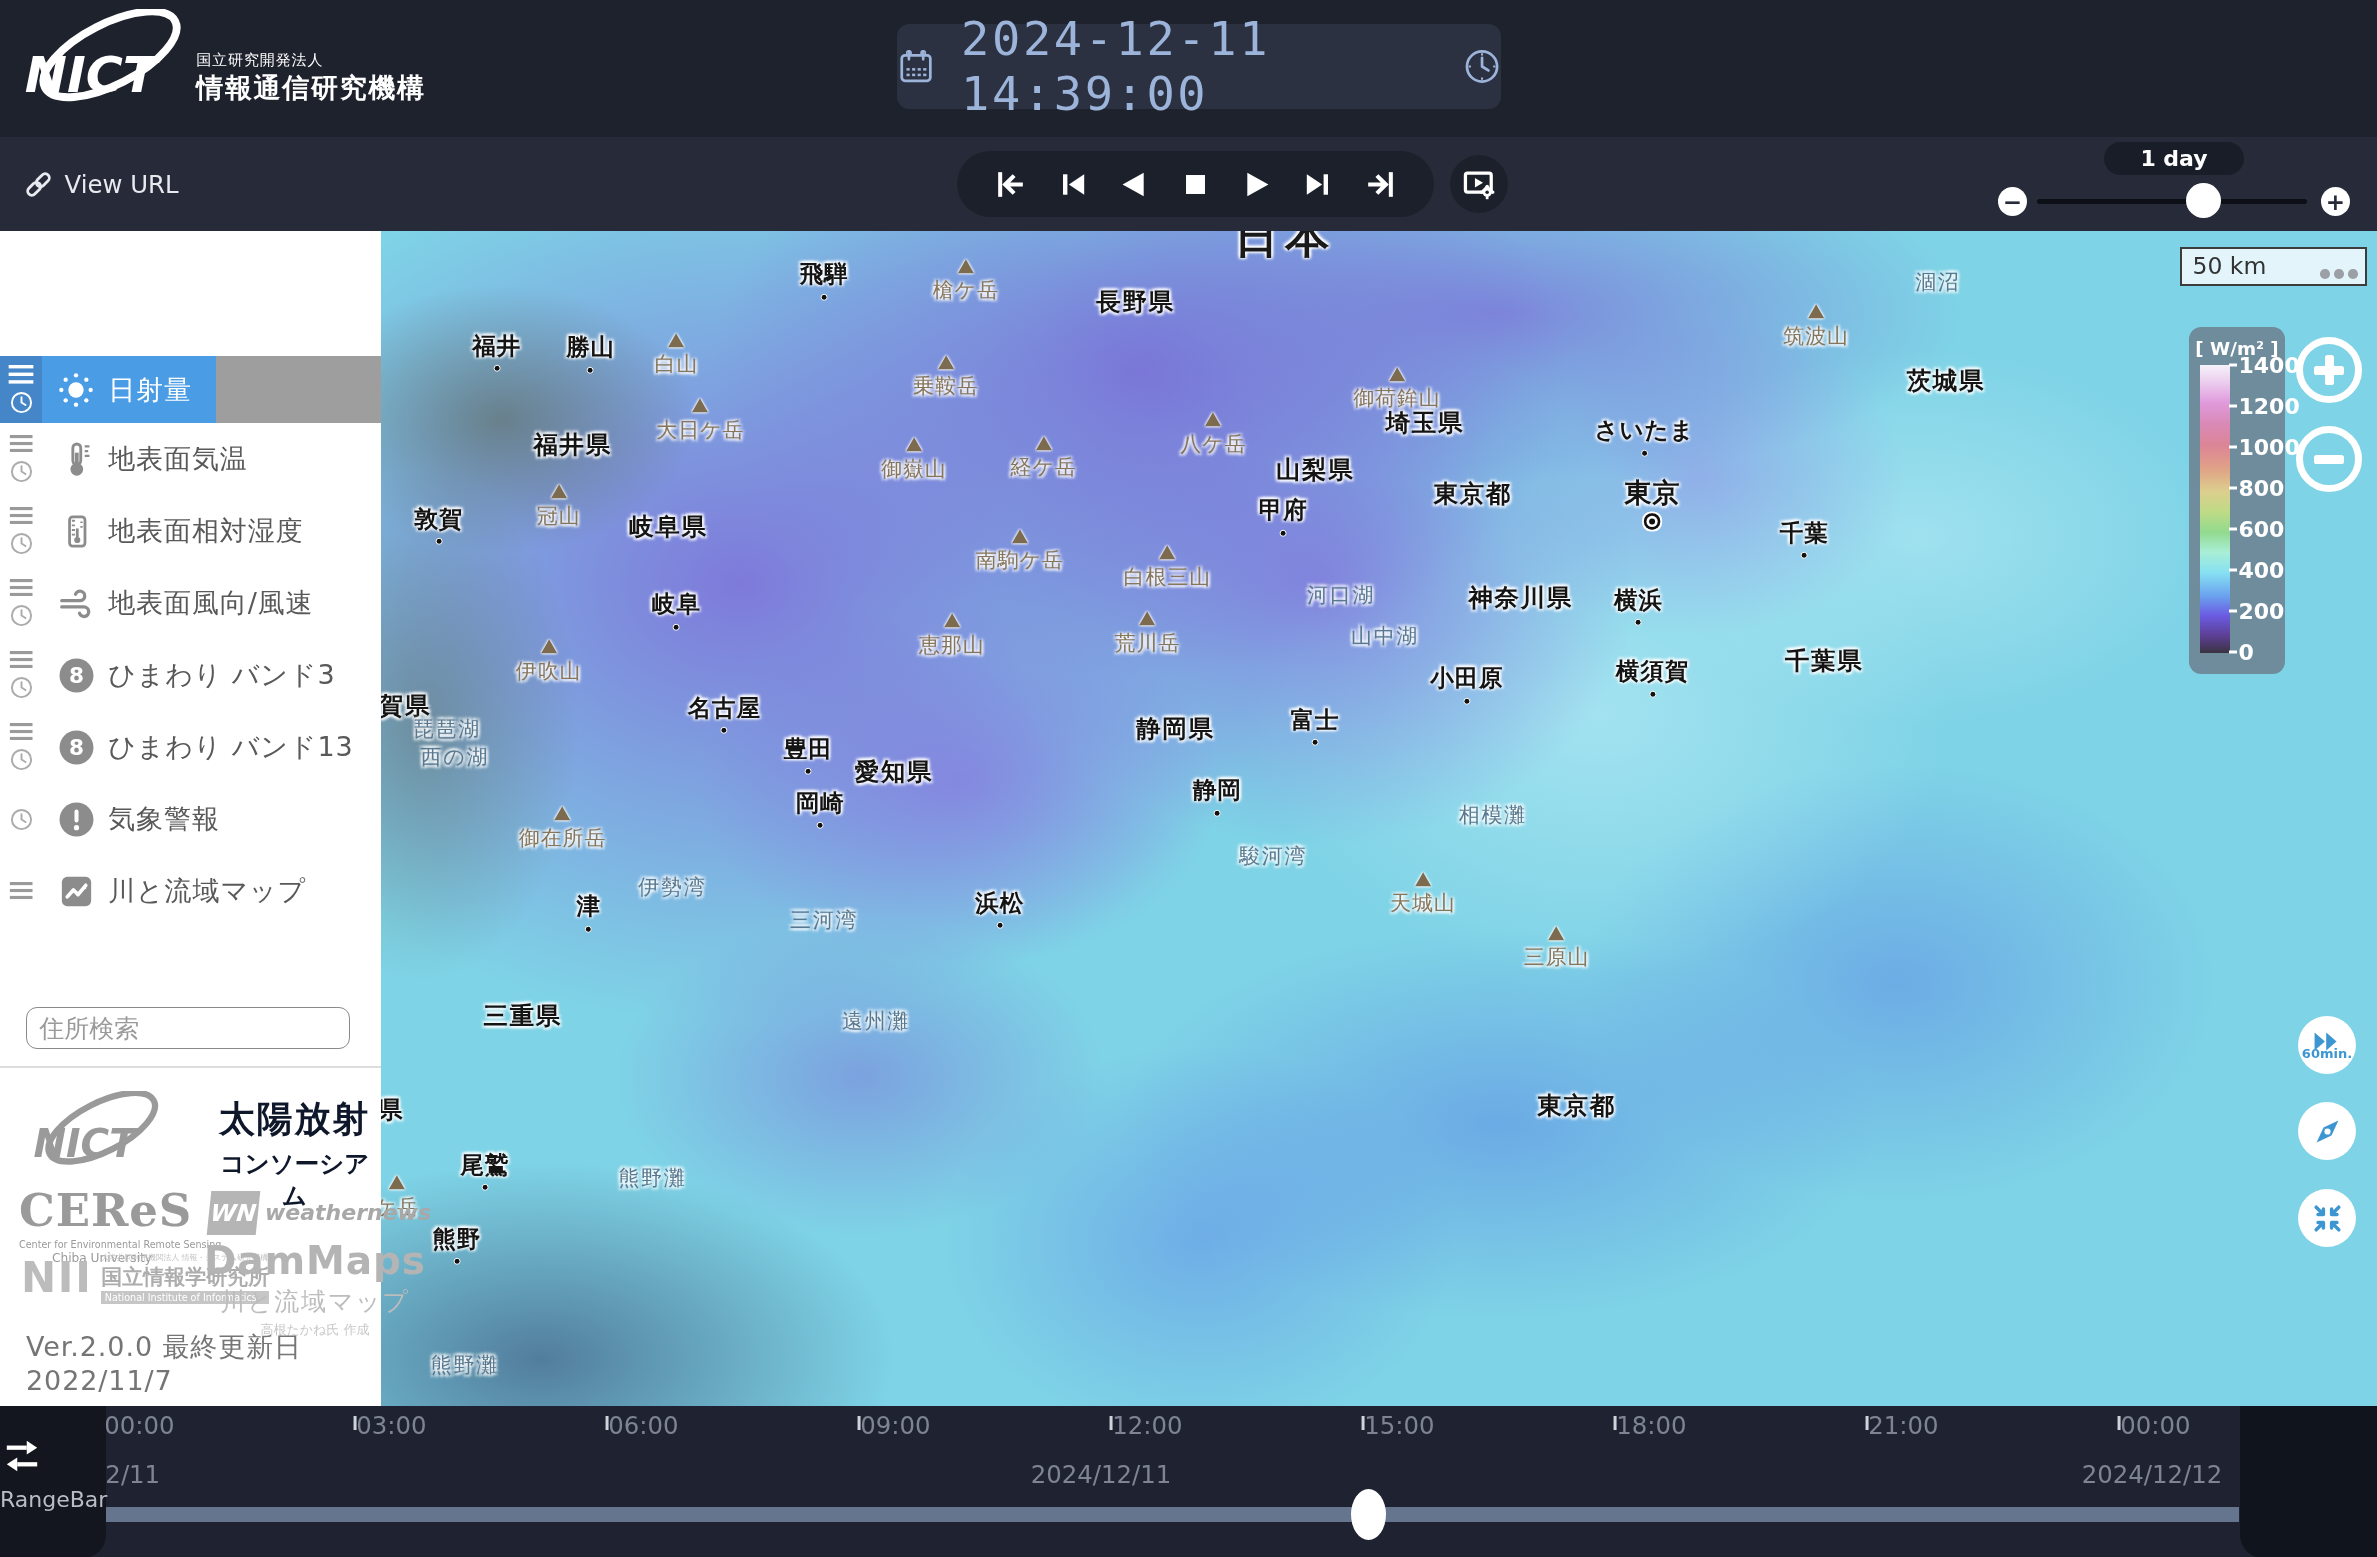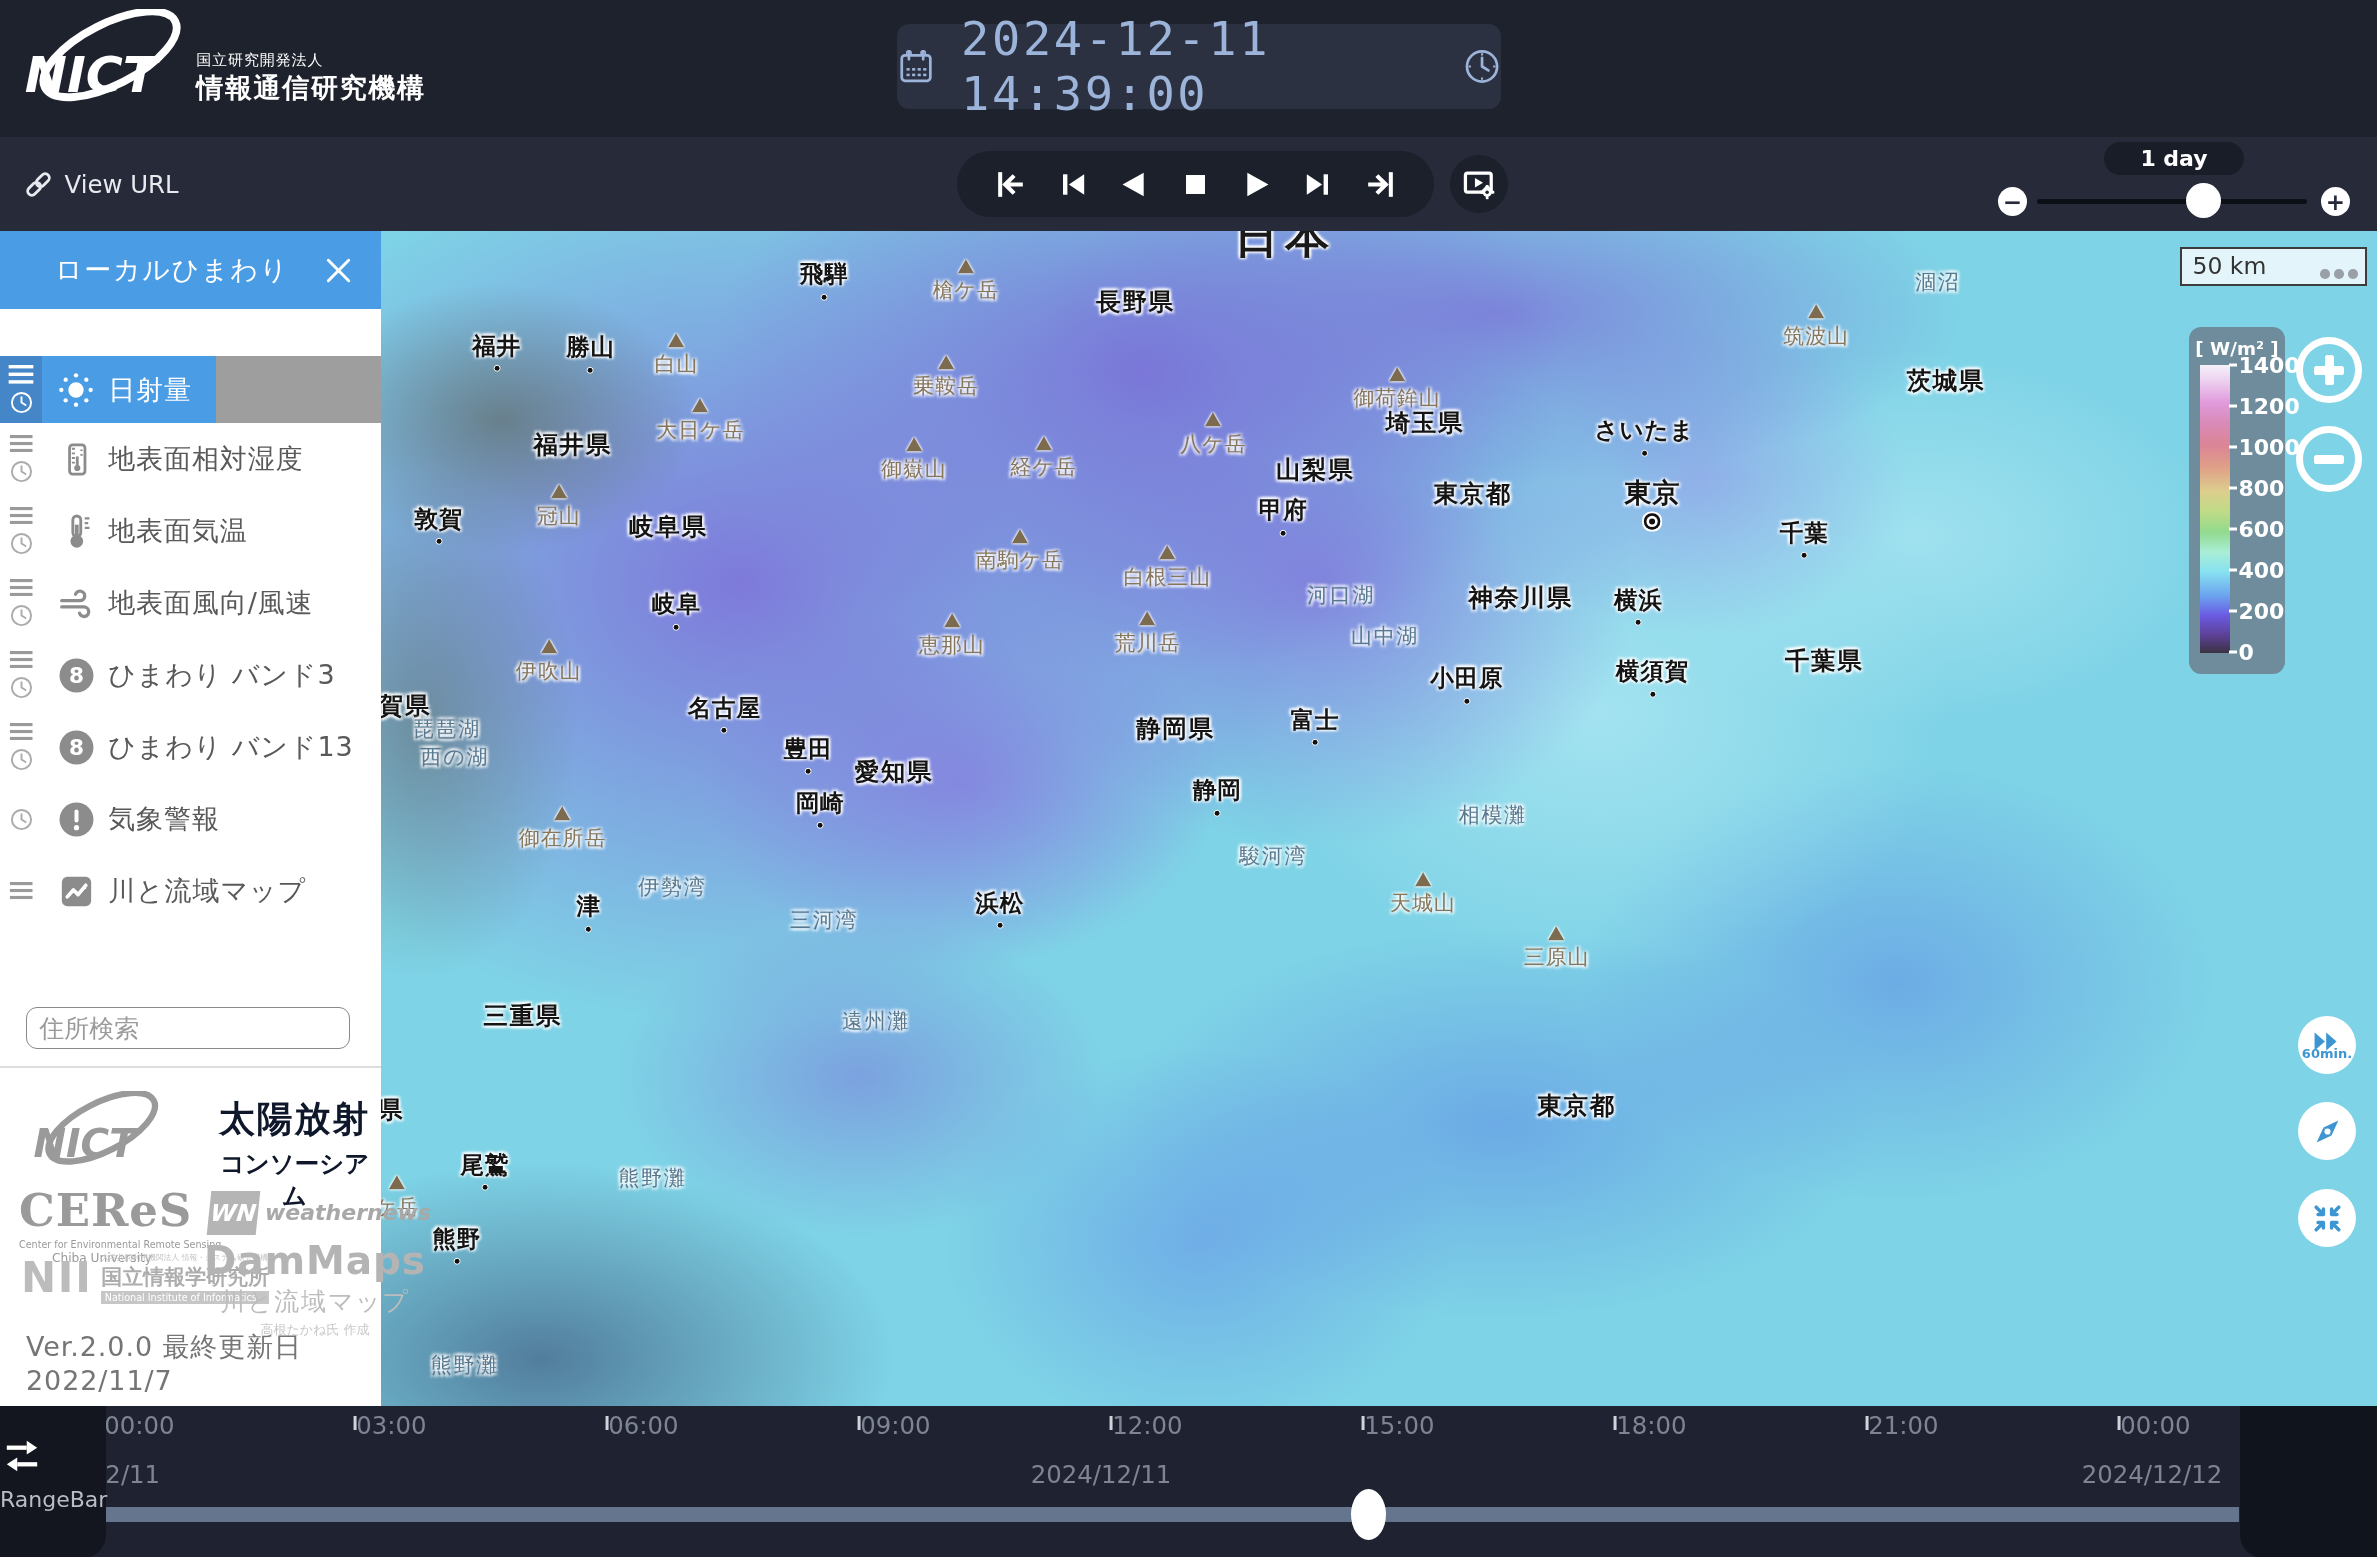--- a/index.html
+++ b/index.html
@@ -269,28 +269,20 @@
     <div class="range-label-pill">
       <span>1 day</span>
     </div>
     <div class="round-small-btn" style="left:1998px;">−</div>
     <div class="hslider-track"></div>
     <div class="hslider-handle"></div>
     <div class="round-small-btn" style="left:2321px;">+</div>
   </div>
 
   <div class="sidebar">
-    <div class="sb-header">
-      <div class="sb-title">ローカルひまわり</div>
-      <div class="sb-close">
-        <svg width="37" height="37" viewBox="0 0 40 40">
-          <path d="M9 9l22 22M31 9L9 31" stroke="#fff" stroke-width="3.2" stroke-linecap="round"></path>
-        </svg>
-      </div>
-    </div>
 
     <div class="sb-items">
 
       <div class="sb-row selected">
         <div class="mini">
           <svg width="26" height="19" viewBox="0 0 26 20">
               <g fill="#fff">
                 <rect width="26" height="3.6"></rect>
                 <rect y="8" width="26" height="3.6"></rect>
                 <rect y="16" width="26" height="3.6"></rect>
@@ -329,54 +321,54 @@
                 <rect y="8" width="26" height="3.6"></rect>
                 <rect y="16" width="26" height="3.6"></rect>
               </g>
             </svg>
           <svg width="23" height="23" viewBox="0 0 24 24">
               <circle cx="12" cy="12" r="10" fill="none" stroke="#ababab" stroke-width="2"></circle>
               <path d="M12 6.5V12l4.2 2.6" fill="none" stroke="#ababab" stroke-width="2" stroke-linecap="round"></path>
             </svg>
         </div>
         <span class="item-icon">
-          <svg width="37" height="37" viewBox="0 0 24 24">
-              <rect x="7.5" y="2.5" width="10" height="19" rx="2" fill="none" stroke="#8c8c8c" stroke-width="1.8"></rect>
-              <path d="M9 5h2M9 8h2M9 11h2M9 14h2" stroke="#8c8c8c" stroke-width="1.2"></path>
-              <circle cx="12.5" cy="17.5" r="2" fill="#8c8c8c"></circle>
-              <path d="M12.5 10v6" stroke="#8c8c8c" stroke-width="1.8"></path>
-              <path d="M14.5 6h1.5M14.5 9h1.5" stroke="#8c8c8c" stroke-width="1"></path>
+          <svg width="38" height="38" viewBox="0 0 24 24">
+              <rect x="10" y="2.5" width="5" height="13" rx="2.5" fill="none" stroke="#8c8c8c" stroke-width="1.8"></rect>
+              <circle cx="12.5" cy="18.5" r="4" fill="#8c8c8c"></circle>
+              <path d="M12.5 8v8" stroke="#8c8c8c" stroke-width="2.4"></path>
+              <path d="M17.5 4h3M17.5 7h2.2M17.5 10h3" stroke="#8c8c8c" stroke-width="1.4"></path>
             </svg>
         </span>
-        <span class="item-label">地表面相対湿度</span>
+        <span class="item-label">地表面気温</span>
       </div>
 
       <div class="sb-row">
         <div class="mini">
           <svg width="24.4" height="17.4" viewBox="0 0 26 20">
               <g fill="#9a9a9a">
                 <rect width="26" height="3.6"></rect>
                 <rect y="8" width="26" height="3.6"></rect>
                 <rect y="16" width="26" height="3.6"></rect>
               </g>
             </svg>
           <svg width="23" height="23" viewBox="0 0 24 24">
               <circle cx="12" cy="12" r="10" fill="none" stroke="#ababab" stroke-width="2"></circle>
               <path d="M12 6.5V12l4.2 2.6" fill="none" stroke="#ababab" stroke-width="2" stroke-linecap="round"></path>
             </svg>
         </div>
         <span class="item-icon">
-          <svg width="38" height="38" viewBox="0 0 24 24">
-              <rect x="10" y="2.5" width="5" height="13" rx="2.5" fill="none" stroke="#8c8c8c" stroke-width="1.8"></rect>
-              <circle cx="12.5" cy="18.5" r="4" fill="#8c8c8c"></circle>
-              <path d="M12.5 8v8" stroke="#8c8c8c" stroke-width="2.4"></path>
-              <path d="M17.5 4h3M17.5 7h2.2M17.5 10h3" stroke="#8c8c8c" stroke-width="1.4"></path>
+          <svg width="37" height="37" viewBox="0 0 24 24">
+              <rect x="7.5" y="2.5" width="10" height="19" rx="2" fill="none" stroke="#8c8c8c" stroke-width="1.8"></rect>
+              <path d="M9 5h2M9 8h2M9 11h2M9 14h2" stroke="#8c8c8c" stroke-width="1.2"></path>
+              <circle cx="12.5" cy="17.5" r="2" fill="#8c8c8c"></circle>
+              <path d="M12.5 10v6" stroke="#8c8c8c" stroke-width="1.8"></path>
+              <path d="M14.5 6h1.5M14.5 9h1.5" stroke="#8c8c8c" stroke-width="1"></path>
             </svg>
         </span>
-        <span class="item-label">地表面気温</span>
+        <span class="item-label">地表面相対湿度</span>
       </div>
 
       <div class="sb-row">
         <div class="mini">
           <svg width="24.4" height="17.4" viewBox="0 0 26 20">
               <g fill="#9a9a9a">
                 <rect width="26" height="3.6"></rect>
                 <rect y="8" width="26" height="3.6"></rect>
                 <rect y="16" width="26" height="3.6"></rect>
               </g>

